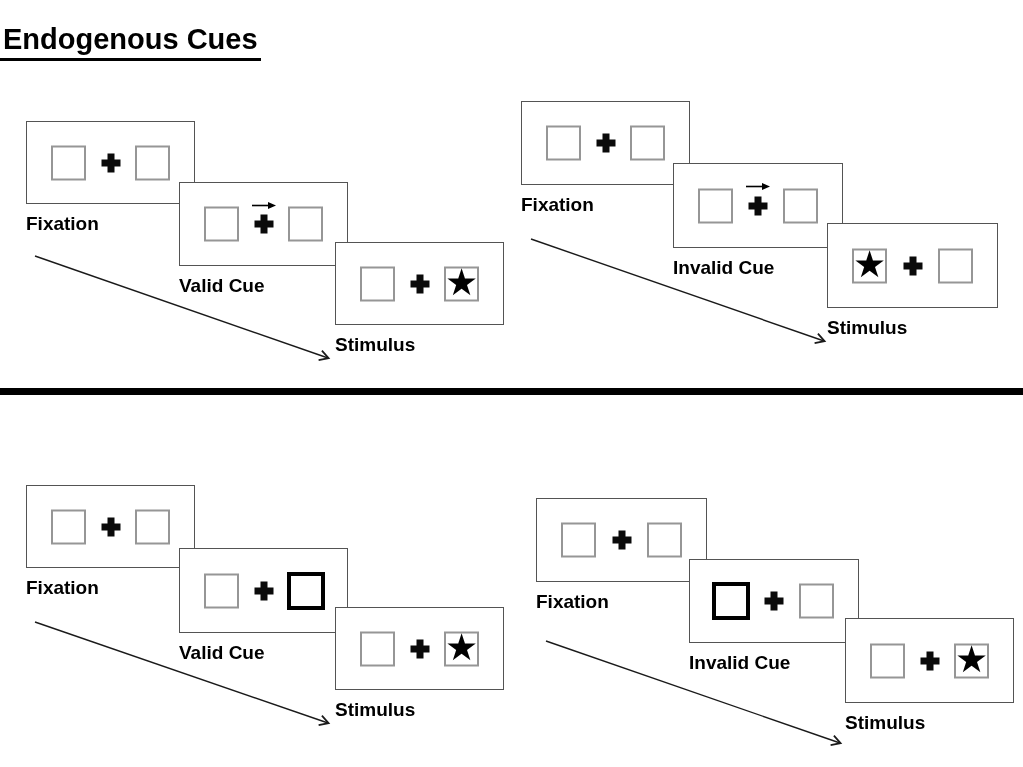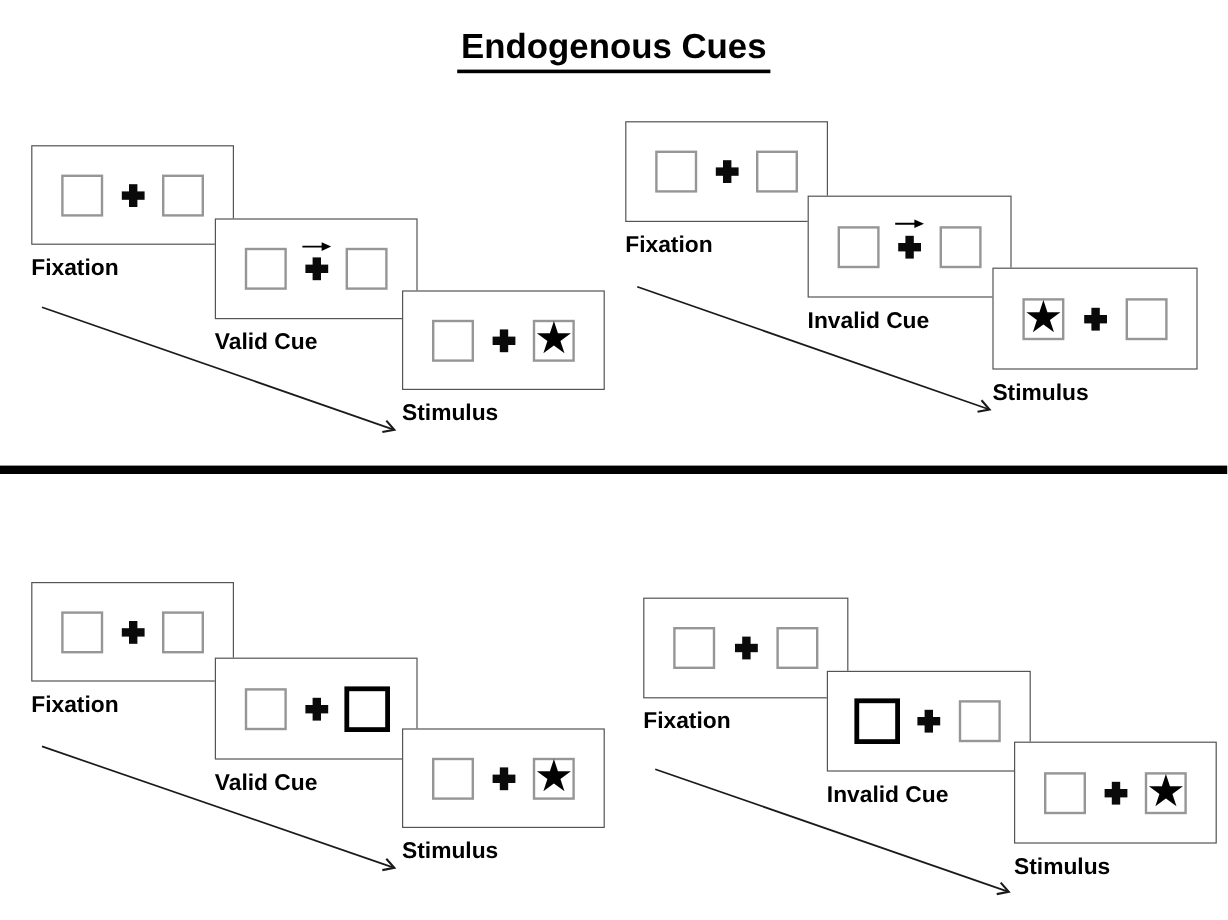--- a/index.html
+++ b/index.html
@@ -1,18 +1,18 @@
 <!DOCTYPE html>
 <html><head>
 <meta charset="utf-8">
 <style>
   html,body{margin:0;padding:0;background:#ffffff;}
   #stage{position:relative;width:1023px;height:767px;background:#fff;overflow:hidden;
          font-family:"Liberation Sans",sans-serif;color:#000;}
-  .title{position:absolute;left:0;width:100%;text-align:center;font-weight:bold;
+  .title{position:absolute;left:0;width:100%;text-align:left;font-weight:bold;
          font-size:29px;line-height:1.1;}
   .title .u{display:inline-block;border-bottom:3px solid #000;padding:0 3px 2px;}
   .divider{position:absolute;left:0;top:388px;width:100%;height:7px;background:#000;}
   .step{position:absolute;}
   .screen{position:relative;background:#fff;border:1px solid #545454;box-sizing:border-box;}
   .step-label{margin-top:10px;text-align:left;font-weight:bold;font-size:19px;line-height:1.1;}
   .box{position:absolute;top:50%;transform:translateY(-50%);width:35px;height:35px;
        border:2px solid #969696;box-sizing:border-box;background:#fff;
        display:flex;align-items:center;justify-content:center;}
   .box.l{left:24px}.box.r{right:24px}

